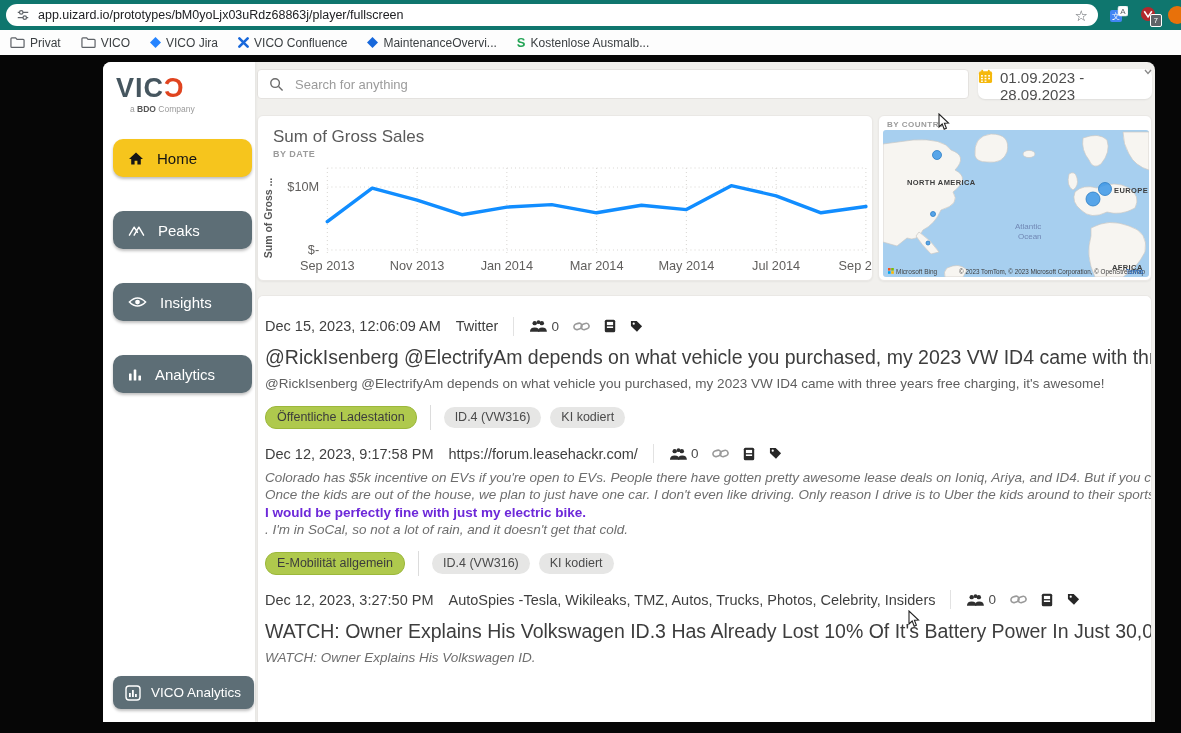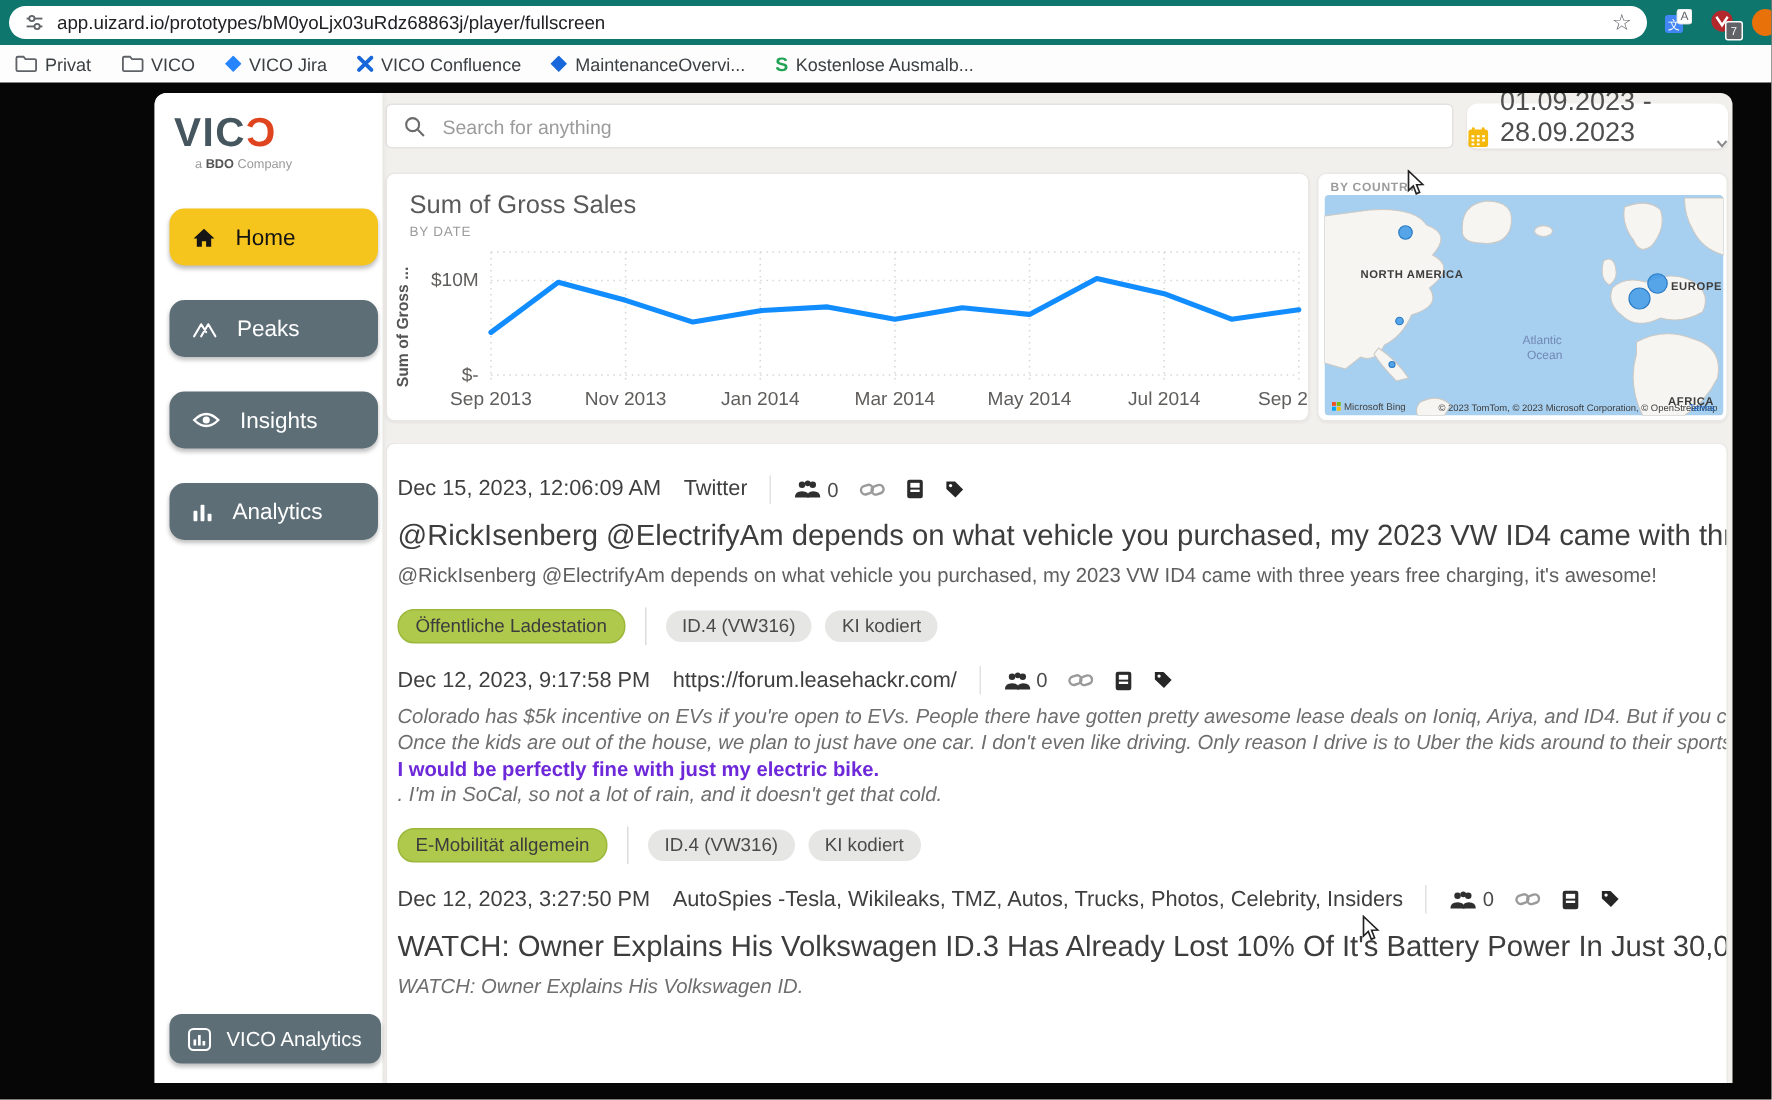--- a/index.html
+++ b/index.html
@@ -21,37 +21,37 @@
 
   
   .app{position:absolute;left:103px;top:62px;width:1052px;height:660px;background:#F1F0ED;border-radius:8px 8px 0 0;display:flex;overflow:hidden}
 
   .sidebar{width:152px;background:#fff;display:flex;flex-direction:column;box-shadow:1px 0 3px rgba(0,0,0,.06);z-index:2}
   .logo{margin:13px 0 0 13px}
   .logo-main{font-size:27px;font-weight:bold;color:#46565F;letter-spacing:1px;line-height:1}
   .logo-accent{color:#E0441F}
   .logo-sub{font-size:8.5px;color:#9a9a9a;margin:2px 0 0 14px}
   .logo-sub b{color:#555}
-  .nav{margin-top:25px;display:flex;flex-direction:column;gap:23px}
+  .nav{margin-top:25px;display:flex;flex-direction:column;gap:34px}
   .nav-btn{margin-left:10px;width:139px;height:38px;border-radius:10px;background:#5D6E76;color:#fff;display:flex;align-items:center;gap:13px;padding-left:15px;box-sizing:border-box;font-size:15px;box-shadow:0 2px 3px rgba(0,0,0,.25);cursor:pointer}
   .nav-btn.active{background:#F6C51D;color:#141414}
   .side-footer{margin:auto 0 13px 10px;width:141px;height:33px;border-radius:8px;background:#5D6E76;color:#fff;display:flex;align-items:center;gap:10px;padding-left:12px;box-sizing:border-box;font-size:13.5px;font-weight:normal;box-shadow:0 2px 3px rgba(0,0,0,.25);cursor:pointer}
 
   .main{flex:1;display:flex;flex-direction:column;padding:7px 3px 0 2px;box-sizing:border-box;min-width:0}
   .toprow{display:flex;gap:9px}
   .search{flex:1;height:30px;background:#fff;border:1px solid #E4E2DF;border-radius:4px;display:flex;align-items:center;padding:0 11px;box-sizing:border-box}
   .search input{border:none;outline:none;flex:1;font-size:13px;color:#444;margin-left:9px;font-family:inherit;background:transparent}
   .search input::placeholder{color:#9b9b9b}
-  .datepill{width:174px;height:30px;background:#fff;border-radius:7px;display:flex;align-items:flex-end;justify-content:center;gap:7px;font-size:18px;color:#4e4e4e;box-shadow:0 1px 2px rgba(0,0,0,.08);cursor:pointer;flex:none}
+  .datepill{width:174px;height:30px;background:#fff;border-radius:7px;display:flex;align-items:flex-start;justify-content:center;gap:7px;font-size:15px;color:#4e4e4e;box-shadow:0 1px 2px rgba(0,0,0,.08);cursor:pointer;flex:none}
 
   .cardrow{display:flex;gap:5px;margin-top:16px}
   .card{background:#fff;border-radius:6px;border:1px solid #EAE8E5;box-shadow:0 1px 2px rgba(0,0,0,.05);box-sizing:border-box}
   .chart-card{flex:1;height:166px;padding:11px 0 0 15px;position:relative;overflow:hidden;min-width:0}
   .chart-title{font-size:17px;color:#5A5A5A}
-  .chart-sub{font-size:9px;color:#9B9B9B;letter-spacing:.5px;font-weight:normal;margin-top:2px}
+  .chart-sub{font-size:9px;color:#9B9B9B;letter-spacing:.5px;font-weight:bold;margin-top:2px}
   .chart-svg-wrap{position:absolute;left:2px;top:42px;right:0;height:122px}
   .chart-svg-wrap svg{width:100%;height:122px;display:block}
 
   .map-card{width:274px;height:166px;position:relative;overflow:hidden}
   .map-label{position:absolute;top:4px;left:8px;font-size:8px;color:#9b9b9b;font-weight:bold;letter-spacing:.5px}
   .map-svg{position:absolute;left:4px;top:14px}
   .region-lbl{font-size:7.5px;font-weight:bold;fill:#3C3C3C;letter-spacing:.4px}
   .ocean-lbl{font-size:8px;fill:#7188B5}
   .attr-txt{font-size:6.3px;fill:#3c3c3c}
   .terms-txt{font-size:6.3px;fill:#1A66C9}

